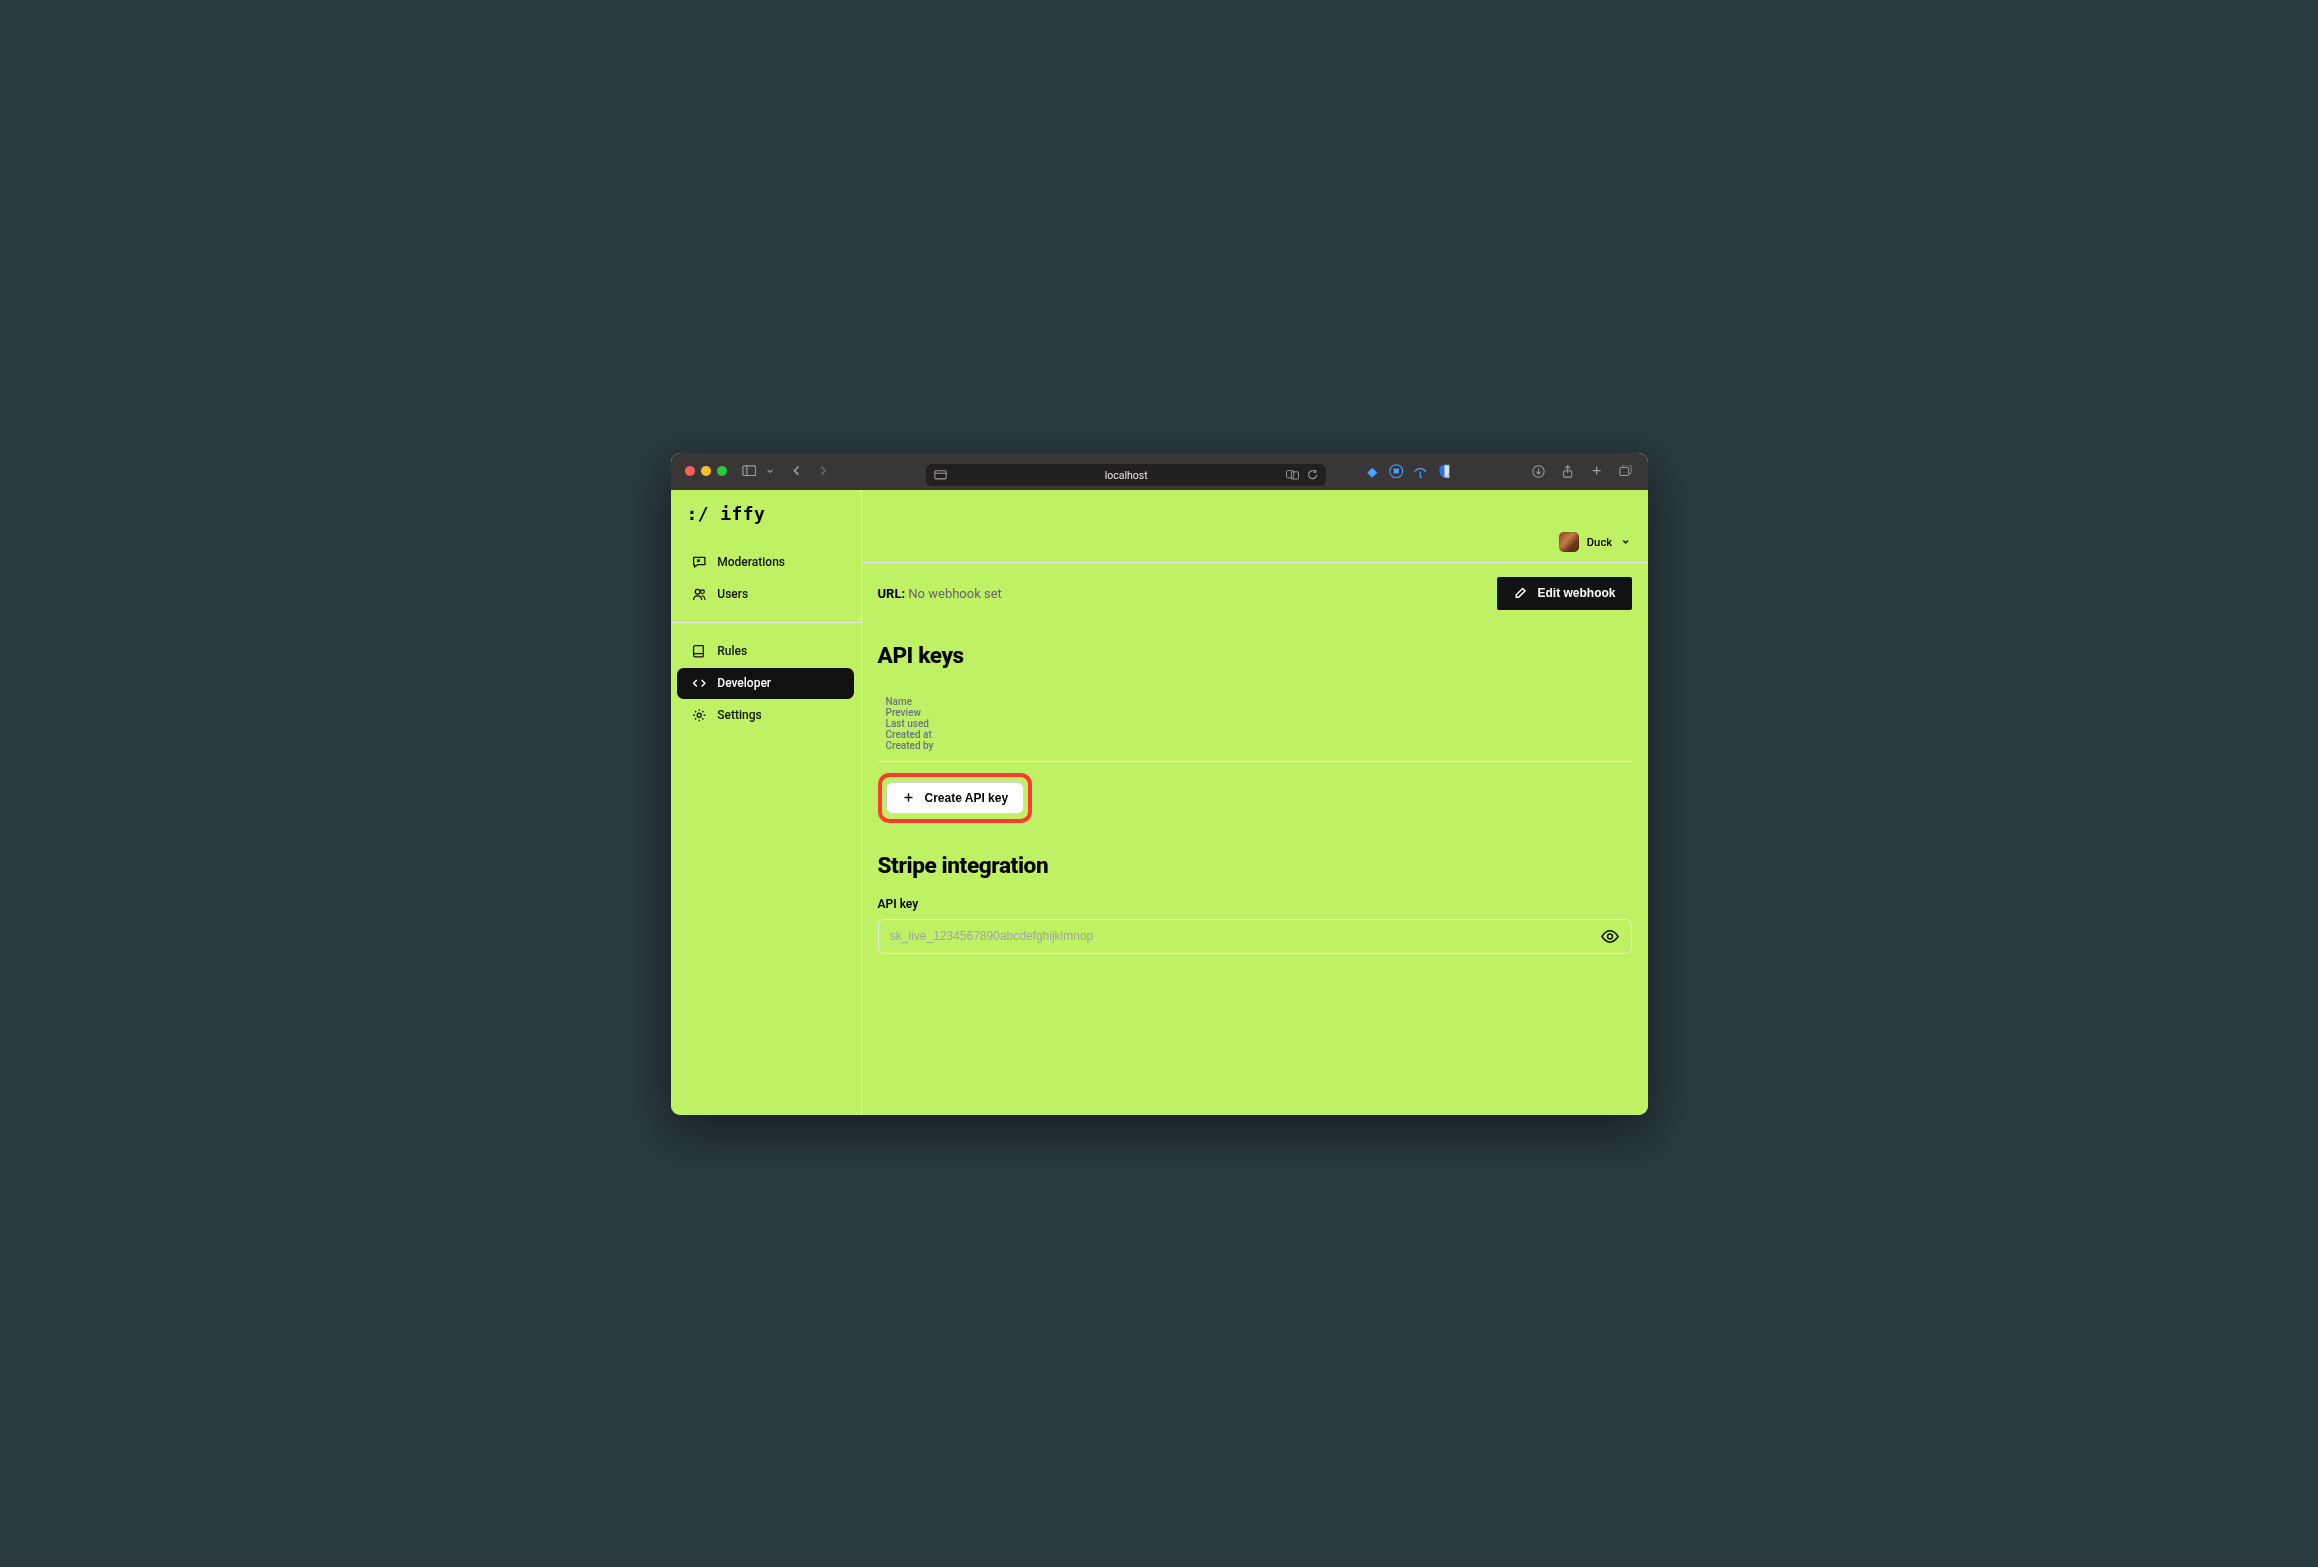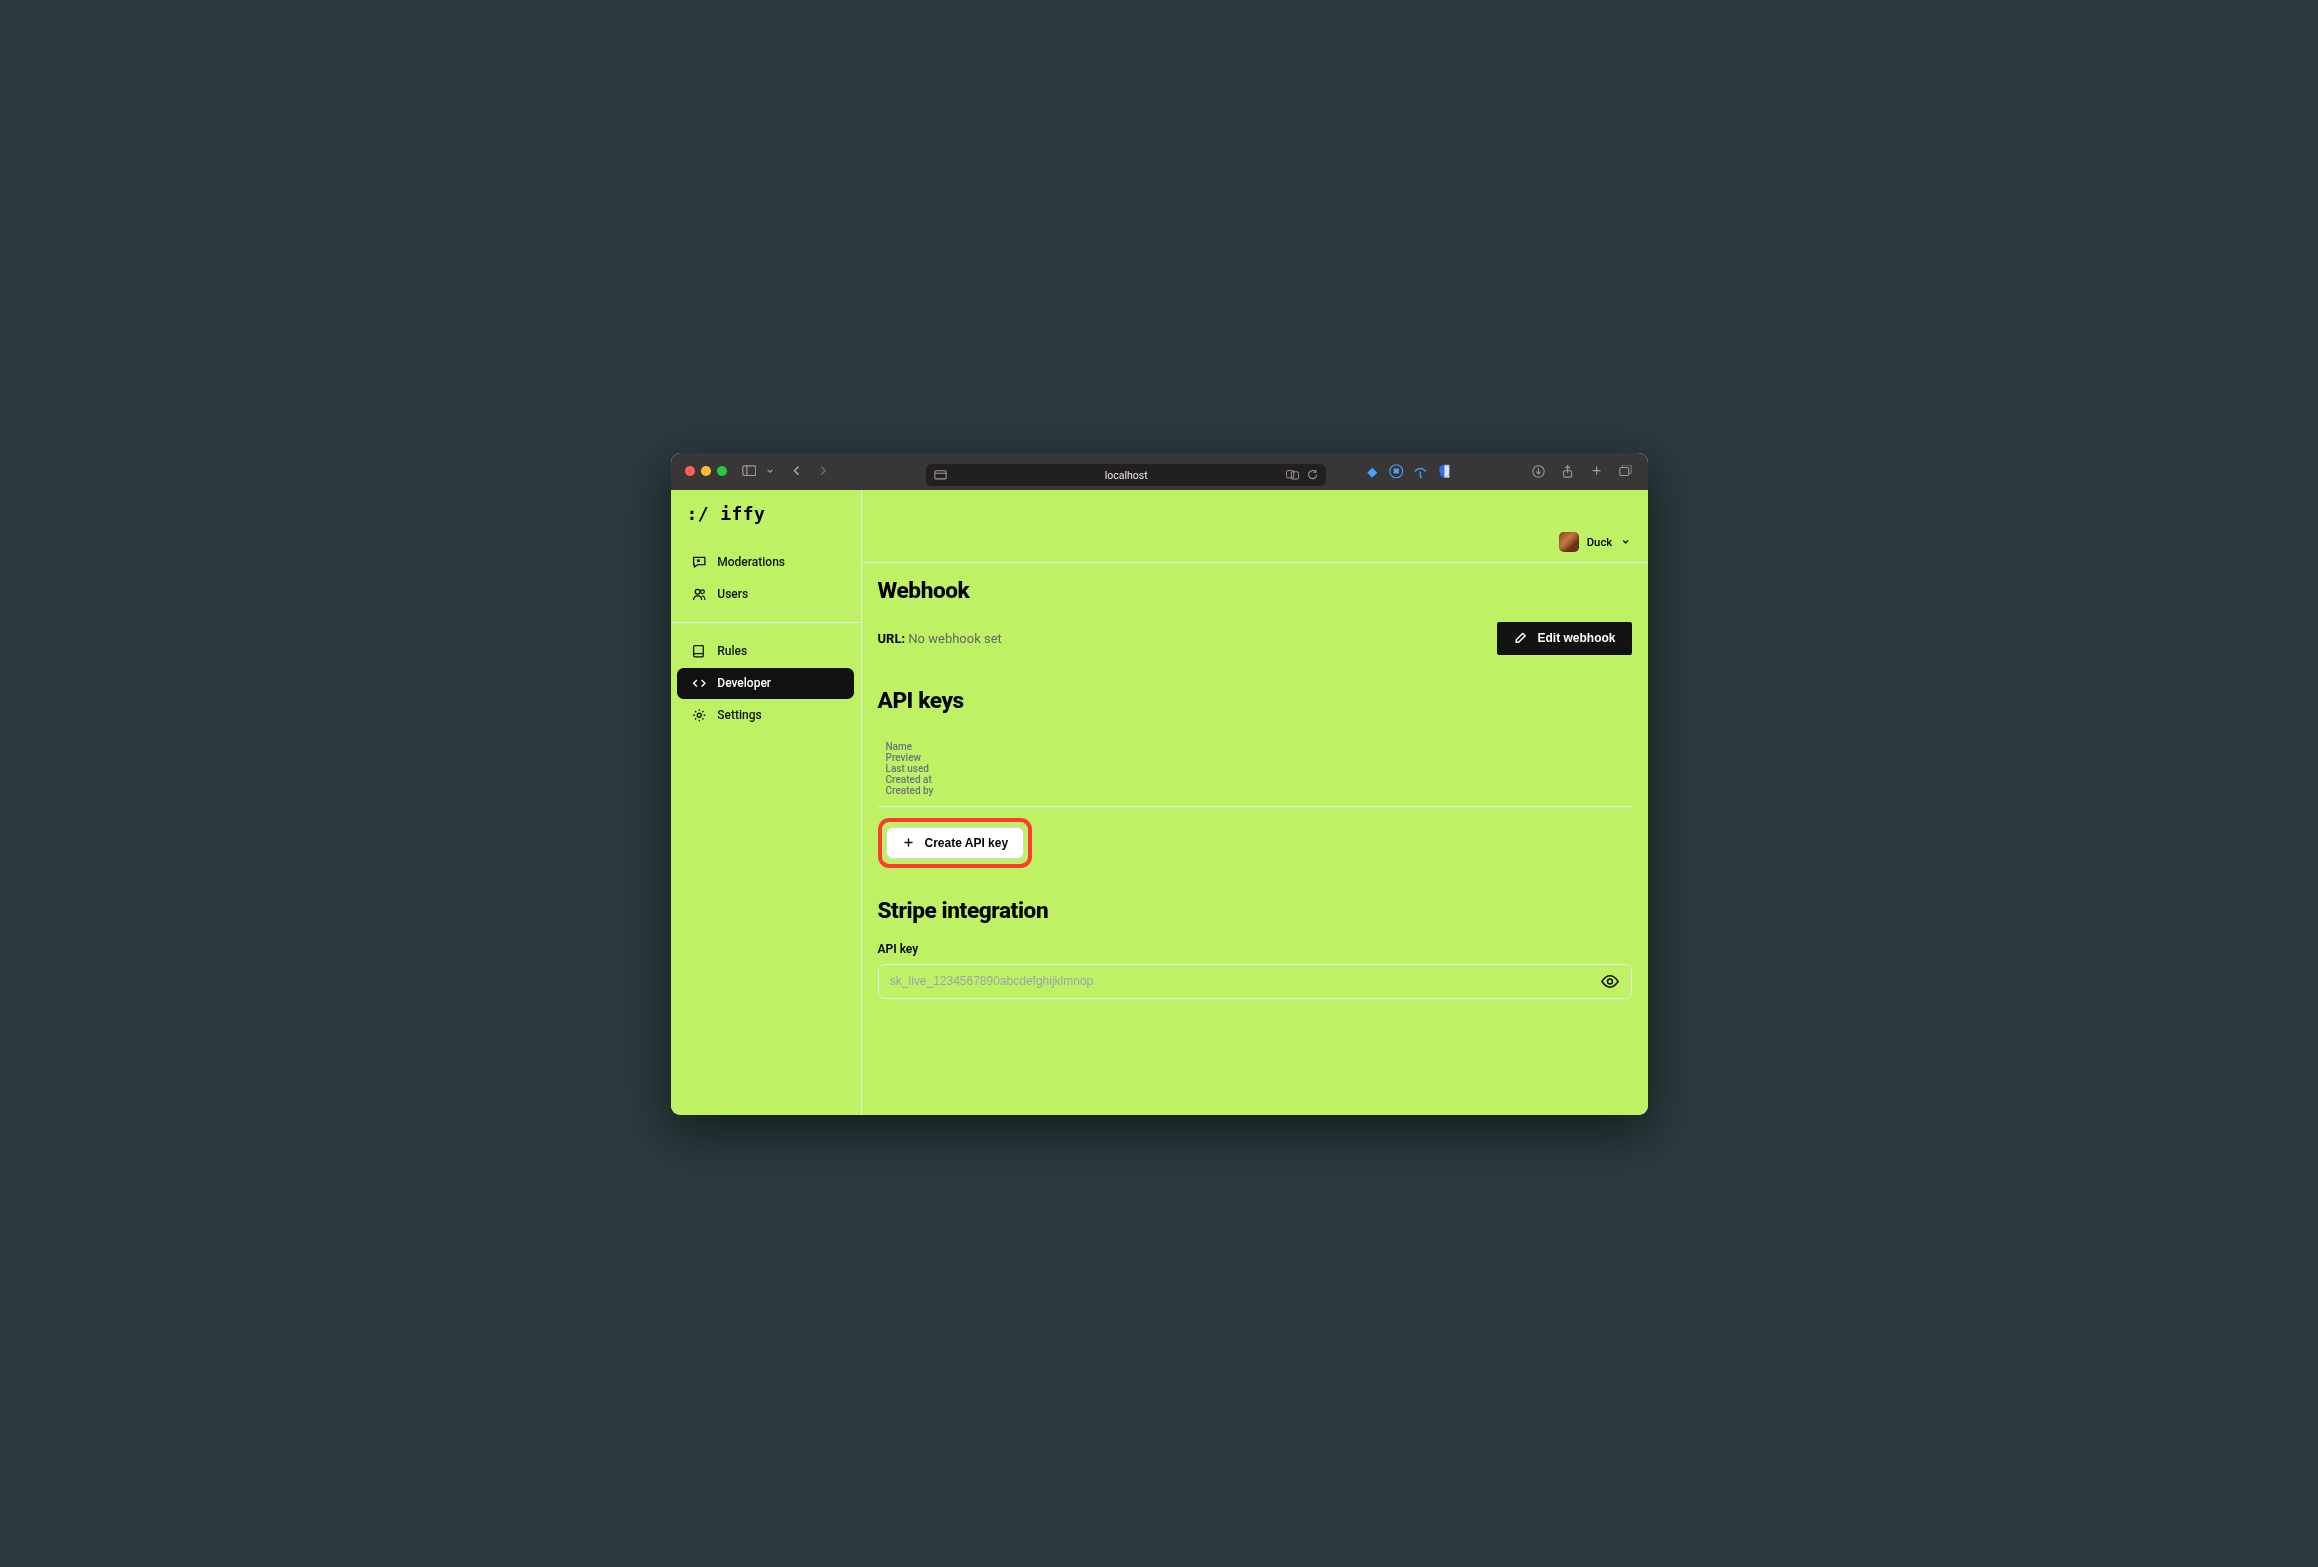--- a/index.html
+++ b/index.html
@@ -389,21 +389,20 @@
         <span class="user-label">Duck</span>
         <span>
           <svg width="11.3" height="11.3" viewBox="0 0 14 14" fill="none" stroke="#222" stroke-width="1.8">
               <polyline points="4,5.5 7,8.5 10,5.5"></polyline>
             </svg>
         </span>
       </div>
 
       <div class="content">
 
-        <h1 class="section">Webhook</h1>
         <div class="webhook-row">
           <div class="webhook-url">
             <b>URL:</b>
             <span> </span>
             <span>No webhook set</span>
           </div>
           <button class="btn-dark">
             <span>
               <svg width="14.5" height="14.5" viewBox="0 0 18 18" fill="none" stroke="#fff" stroke-width="1.8">
                   <path d="M12 3 l3 3 -8 8 H4 v-3 z"></path>

